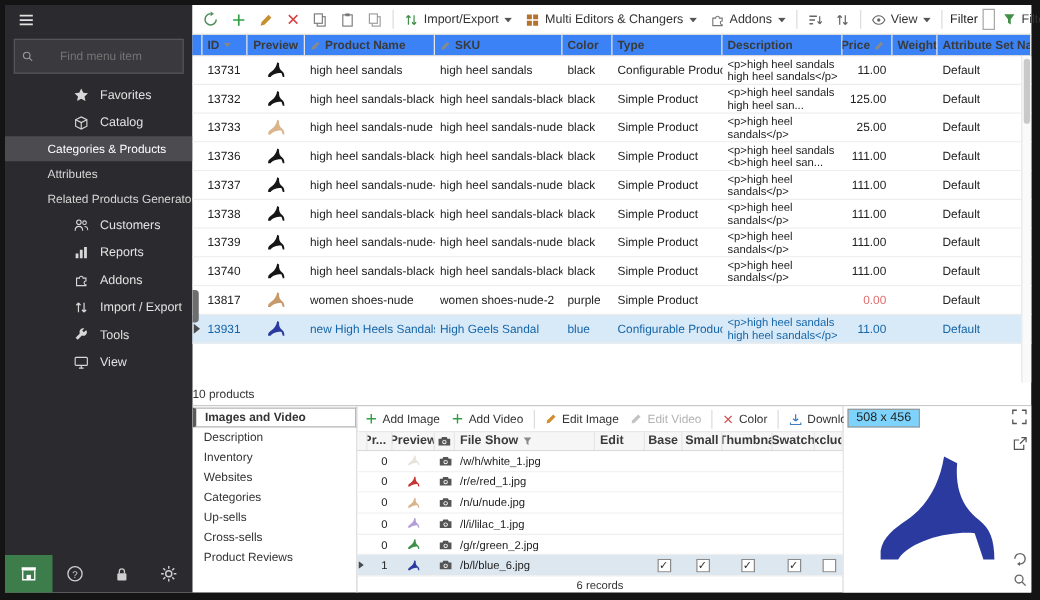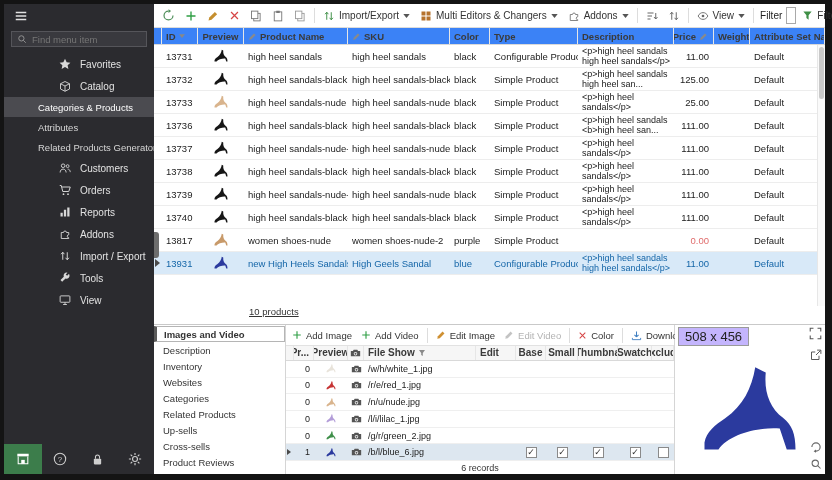--- a/index.html
+++ b/index.html
@@ -3,22 +3,22 @@
 <meta charset="utf-8">
 <style>
   *{box-sizing:border-box;margin:0;padding:0;}
   html,body{width:832px;height:480px;overflow:hidden;background:#141414;
     font-family:"Liberation Sans","DejaVu Sans",sans-serif;font-size:10px;color:#222;}
   .app{position:absolute;left:4px;top:4px;width:821px;height:470px;background:#fff;display:flex;}
   svg.ic{display:inline-block;vertical-align:middle;flex:none;}
   
   .sidebar{width:150px;background:#2b2b2f;color:#e2e2e2;display:flex;flex-direction:column;flex:none;}
   .sb-top{height:24px;display:flex;align-items:center;padding-left:10px;}
-  .sb-search{margin:3px 7px 6px 7px;height:16px;background:#39393e;border:1px solid #55555a;
-    display:flex;align-items:center;padding:0 5px;gap:5px;}
+  .sb-search{margin:3px 7px 6px 7px;height:28px;background:#39393e;border:1px solid #55555a;
+    display:flex;align-items:center;padding:0 5px;gap:21px;}
   .sb-search input{background:transparent;border:0;outline:0;color:#c7c7c7;font-size:9.5px;width:100%;
     font-family:inherit;}
   .sb-item{height:22px;display:flex;align-items:center;gap:9px;padding-left:11px;font-size:10px;
     white-space:nowrap;cursor:default;margin-left:44px;}
   .sb-sub{height:20px;display:flex;align-items:center;padding-left:34px;font-size:9.5px;color:#d6d6d6;
     white-space:nowrap;overflow:hidden;}
   .sb-sub.selected{background:#4b4b50;color:#fff;}
   .sb-bottom{margin-top:auto;height:30px;display:flex;align-items:stretch;}
   .sb-bcell{flex:1;display:flex;align-items:center;justify-content:center;}
   .sb-bcell.tile{background:#3c7d4b;}
@@ -47,21 +47,21 @@
   .c.weight{width:36px;}
   .c.attr{flex:1;}
   .grow{display:flex;height:23px;border-bottom:1px solid #ededed;align-items:center;font-size:9.5px;background:#fff;}
   .grow .desc{white-space:normal;line-height:9.5px;font-size:9px;max-height:20px;align-items:flex-start;padding-top:1px;}
   .grow.selected{background:#d8e9f8;color:#1566a8;}
   .grow.selected .marker::after{content:"";border-left:5px solid #4a4a4a;border-top:4px solid transparent;
     border-bottom:4px solid transparent;margin-left:1px;}
   .price.red{color:#e06c6c;}
   .shoe-s{width:22px;height:16px;}
   .shoe-xs{width:16px;height:11px;}
-  .gstatus{height:18px;display:flex;padding-left:95px;font-size:9.5px;color:#333;text-decoration:underline;}
+  .gstatus{height:18px;display:flex;align-items:center;font-size:9.5px;color:#333;}
   .vsb{position:absolute;right:0;top:17px;bottom:0;width:8px;background:#fafafa;border-left:1px solid #e7e7e7;}
   .vsb .thumb{position:absolute;top:2px;left:1px;width:5px;height:52px;background:#c9c9c9;border-radius:3px;}
   .lhandle{position:absolute;left:0;top:228px;width:5px;height:26px;background:#6d6d6d;border-radius:0 3px 3px 0;z-index:5;}
   
   .bottom{flex:1;display:flex;border-top:1px solid #c9c9c9;min-height:0;}
   .tabs{width:132px;border-right:1px solid #d5d5d5;padding-top:1px;flex:none;}
   .tab{height:16px;display:flex;align-items:center;padding-left:9px;font-size:9.5px;color:#333;white-space:nowrap;cursor:default;}
   .tab.active{font-weight:bold;border:1px solid #b5b5b5;border-left:3px solid #5a5a5a;background:#fff;padding-left:7px;}
   .mid{flex:1;display:flex;flex-direction:column;border-right:1px solid #d5d5d5;min-width:0;}
   .mtb{height:21px;display:flex;align-items:center;gap:3px;padding:0 3px;border-bottom:1px solid #e2e2e2;}
@@ -85,21 +85,21 @@
   .c.ch4{width:34px;justify-content:center;padding-left:0;}
   .c.ch5{flex:1;justify-content:center;padding-left:0;}
   .cb{width:11px;height:11px;display:none;border:1px solid #8a8a8a;background:#fff;line-height:9px;
     text-align:center;font-size:9px;color:#333;}
   .cb.checked,.cb.unchecked{display:inline-block;}
   .cb.checked::before{content:"\2713";}
   .fstatus{height:13px;display:flex;align-items:center;justify-content:center;font-size:9px;color:#333;margin-top:auto;}
   
   .pv{width:150px;flex:none;position:relative;background:#fff;display:flex;flex-direction:column;}
   .pv-top{display:flex;align-items:flex-start;padding:2px 3px;gap:3px;}
-  .pv-size{border:1px solid #9a9a9a;padding:1px 6px;font-size:13px;color:#222;background:#c4b5fd;}
+  .pv-size{border:1px solid #9a9a9a;padding:1px 6px;font-size:10px;color:#222;background:#7dd3fc;}
   .pv-img{flex:1;display:flex;align-items:center;justify-content:center;}
   .pv-ext{position:absolute;right:3px;top:24px;}
   .pv-tools{position:absolute;right:3px;bottom:4px;display:flex;flex-direction:column;gap:5px;align-items:center;}
 </style>
 </head>
 <body>
 
 <svg width="0" height="0" style="position:absolute">
   <defs>
     <symbol id="i-shoe" viewBox="0 0 64 64">
@@ -261,26 +261,20 @@
       <span>Attributes</span>
     </div>
     <div class="sb-sub">
       <span>Related Products Generator</span>
     </div>
     <div class="sb-item">
       <svg class="ic" width="12" height="12" style="color:#d8d8d8">
           <use href="#i-users"></use>
         </svg>
       <span>Customers</span>
-    </div>
-    <div class="sb-item">
-      <svg class="ic" width="12" height="12" style="color:#d8d8d8">
-          <use href="#i-cart"></use>
-        </svg>
-      <span>Orders</span>
     </div>
     <div class="sb-item">
       <svg class="ic" width="12" height="12" style="color:#d8d8d8">
           <use href="#i-chart"></use>
         </svg>
       <span>Reports</span>
     </div>
     <div class="sb-item">
       <svg class="ic" width="12" height="12" style="color:#d8d8d8">
           <use href="#i-puzzle"></use>
@@ -670,23 +664,20 @@
         <div class="tab">
             <span>Inventory</span>
           </div>
         <div class="tab">
             <span>Websites</span>
           </div>
         <div class="tab">
             <span>Categories</span>
           </div>
         <div class="tab">
-            <span>Related Products</span>
-          </div>
-        <div class="tab">
             <span>Up-sells</span>
           </div>
         <div class="tab">
             <span>Cross-sells</span>
           </div>
         <div class="tab">
             <span>Product Reviews</span>
           </div>
       </div>
 

